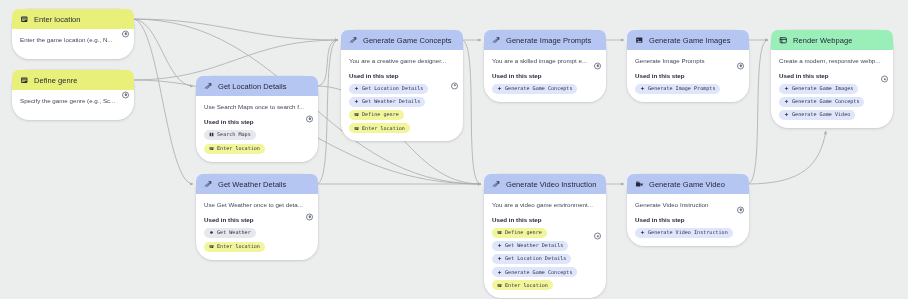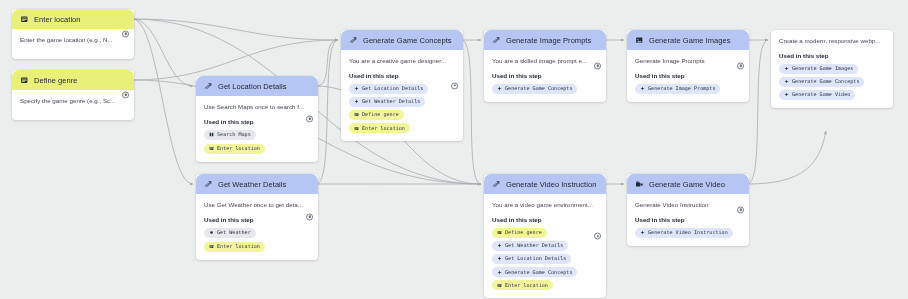--- a/index.html
+++ b/index.html
@@ -9,21 +9,21 @@
     font-family:"Liberation Sans", sans-serif;
     overflow:hidden;
     position:relative;
   }
   #canvas{position:absolute;inset:0;width:908px;height:299px;}
   #edges{position:absolute;left:0;top:0;width:908px;height:299px;pointer-events:none;}
 
   .node{
     position:absolute;
     background:#ffffff;
-    border-radius:4px;
+    border-radius:17px;
     box-shadow:0 1px 3px rgba(16,24,40,.13),0 0 0 .5px rgba(16,24,40,.05);
     overflow:visible;
     box-sizing:border-box;
   }
   .node-head{
     display:flex;align-items:center;gap:5px;
     height:20px;
     padding:0 8px;
     border-radius:7px 7px 0 0;
     box-sizing:border-box;
@@ -341,20 +341,31 @@
                 <svg width="5" height="5" viewBox="0 0 16 16">
                   <path d="M8 1.6 L9.6 6.4 L14.4 8 L9.6 9.6 L8 14.4 L6.4 9.6 L1.6 8 L6.4 6.4 Z" fill="currentColor"></path>
                 </svg>
               </span>
               <span>Generate Image Prompts</span>
             </span>
           </div>
         </div>
       </div>
       <div class="node" style="left: 771px; top: 30px; width: 122px;">
+        <div class="node-head head-green">
+          <span class="head-icon">
+            <svg width="8.5" height="8.5" viewBox="0 0 16 16" fill="none" stroke="currentColor" stroke-width="1.6" stroke-linecap="round" stroke-linejoin="round">
+              <rect x="2.2" y="3.2" width="11.6" height="9.6" rx="1.4"></rect>
+              <path d="M2.2 6.4 L13.8 6.4"></path>
+              <path d="M5.4 6.4 L5.4 12.8"></path>
+            </svg>
+          </span>
+          <span class="node-title">Render Webpage</span>
+          <span class="port"></span>
+        </div>
         <div class="node-body">
           <div class="desc">Create a modern, responsive webp...</div>
           <div class="used-label">Used in this step</div>
           <div class="chips">
             <span class="chip chip-blue">
               <span class="chip-ico">
                 <svg width="5" height="5" viewBox="0 0 16 16">
                   <path d="M8 1.6 L9.6 6.4 L14.4 8 L9.6 9.6 L8 14.4 L6.4 9.6 L1.6 8 L6.4 6.4 Z" fill="currentColor"></path>
                 </svg>
               </span>

